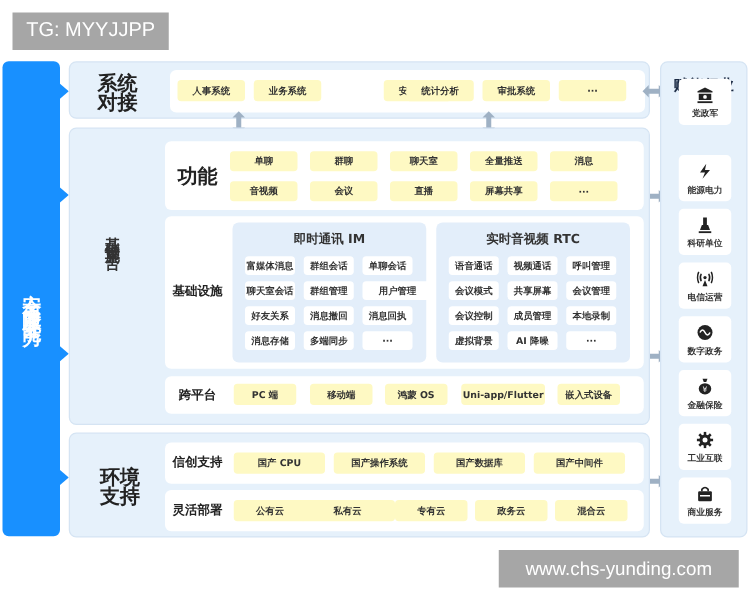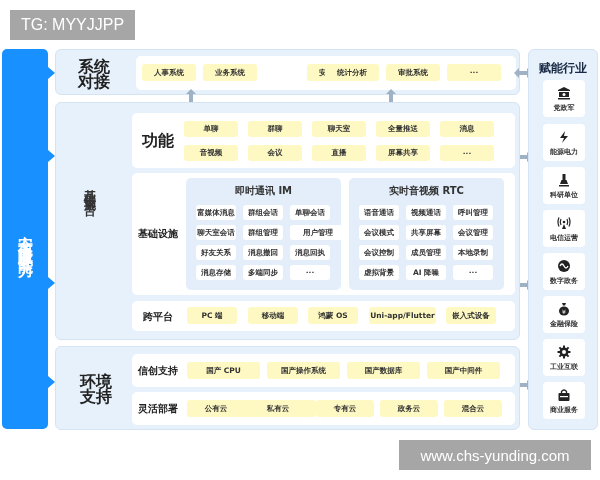--- a/index.html
+++ b/index.html
@@ -203,21 +203,21 @@
     <div class="chip" style="left:108px; top:8px; width:76px; height:17px;">私有云</div>
     <div class="chip" style="left:184px; top:8px; width:58px; height:17px;">专有云</div>
     <div class="chip" style="left:248px; top:8px; width:58px; height:17px;">政务云</div>
     <div class="chip" style="left:312px; top:8px; width:58px; height:17px;">混合云</div>
   </div>
 </div>
 
 <div class="abs industry-panel">
   <div class="industry-title">赋能行业</div>
 
-  <div class="ind-card" style="top:30px;font-family:Liberation Serif, serif;">
+  <div class="ind-card" style="top:13px;font-family:Liberation Serif, serif;">
     <div class="ind-icon">
       <svg width="14" height="14" viewBox="0 0 14 14">
           <path d="M7 1 L13 4 L13 5 L1 5 L1 4 Z" fill="#222"></path>
           <rect x="2" y="6" width="10" height="5" fill="#222"></rect>
           <rect x="1" y="12" width="12" height="1.5" fill="#222"></rect>
           <circle cx="7" cy="8.5" r="1.5" fill="#fff"></circle>
         </svg>
     </div>
     <div class="ind-label">党政军</div>
   </div>

